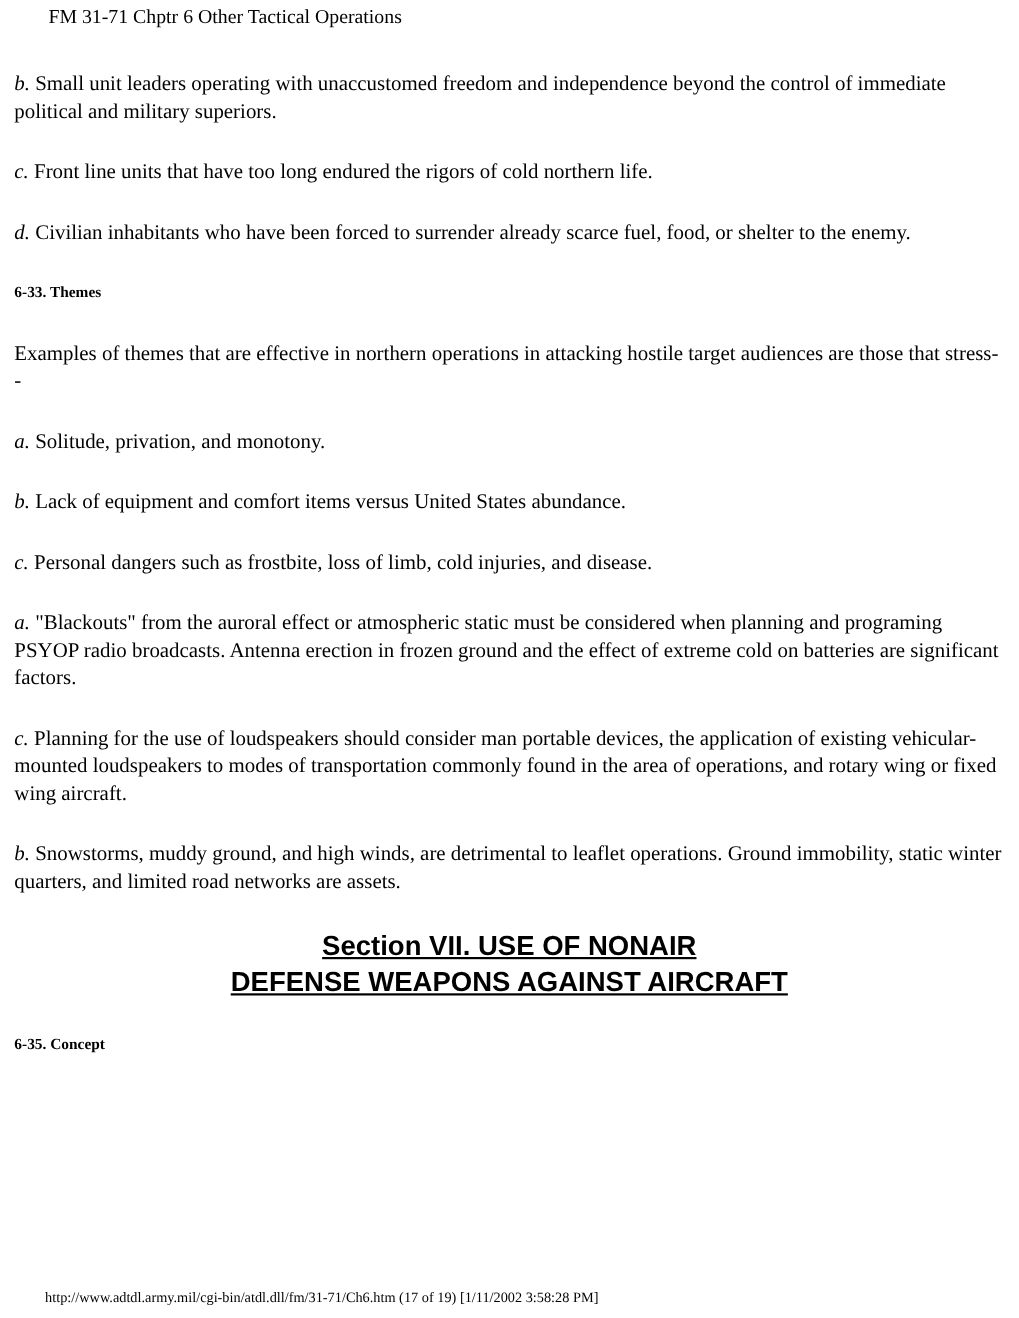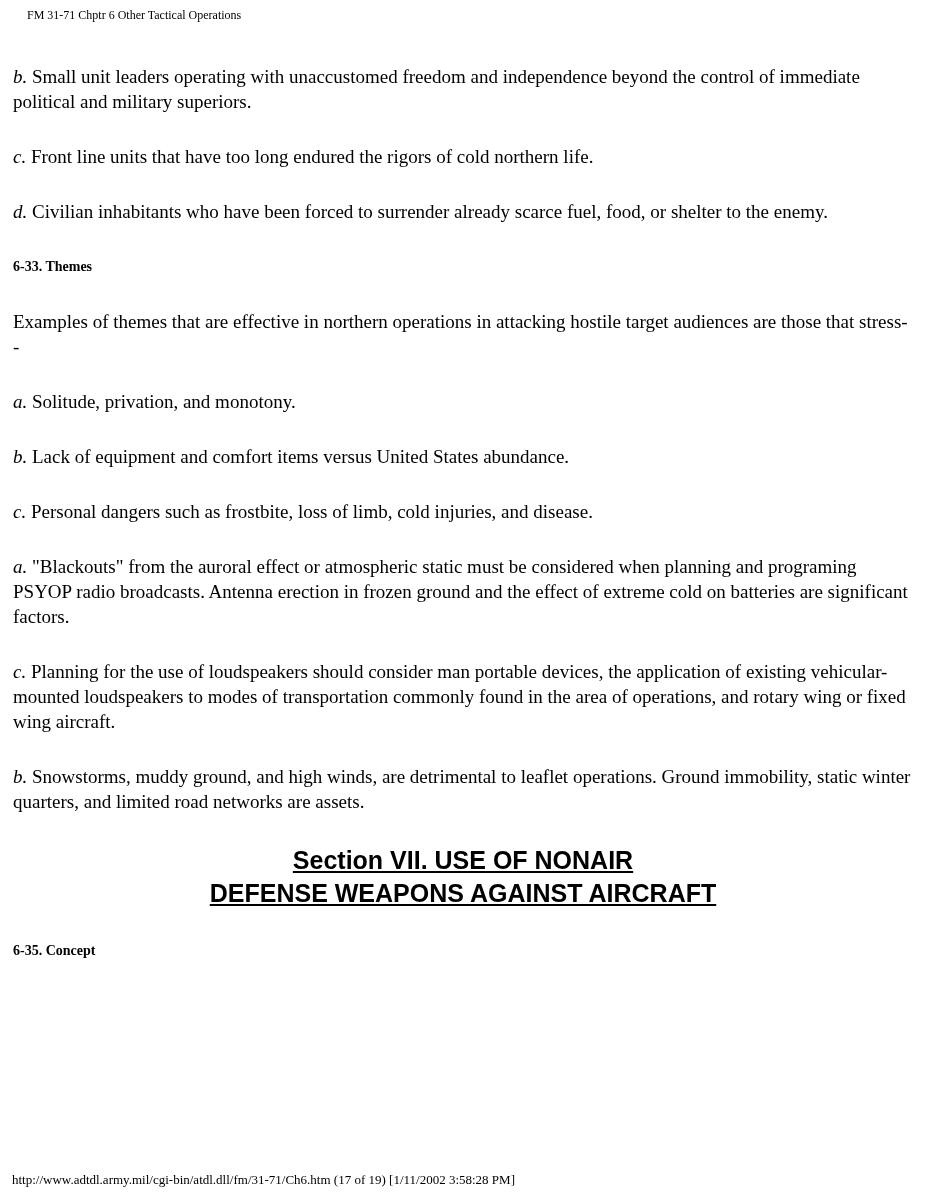--- a/index.html
+++ b/index.html
@@ -9,22 +9,22 @@
   }
   body {
     width: 926px;
     height: 1198px;
     position: relative;
     color: #000000;
     font-family: "Liberation Serif", serif;
     overflow: hidden;
   }
   .doc-header {
-    padding: 8px 0 0 27px;
-    font-size: 12px;
+    padding: 8px 0 0 44px;
+    font-size: 18px;
     line-height: 15px;
   }
   .doc-body {
     padding: 41px 13px 0 13px;
   }
   .doc-body p {
     font-size: 19px;
     line-height: 25px;
     margin: 0 0 30px 0;
   }
@@ -41,21 +41,21 @@
     font-family: "Liberation Sans", sans-serif;
     font-size: 25px;
     line-height: 33px;
     font-weight: bold;
     text-align: center;
     margin: 2px 0 28px 0;
     text-decoration: underline;
   }
   .doc-footer {
     position: absolute;
-    left: 12px;
+    left: 41px;
     bottom: 11px;
     font-size: 13px;
     line-height: 15px;
   }
 </style>
 </head>
 <body>
 
 <header class="doc-header">FM 31-71 Chptr 6 Other Tactical Operations</header>
 

